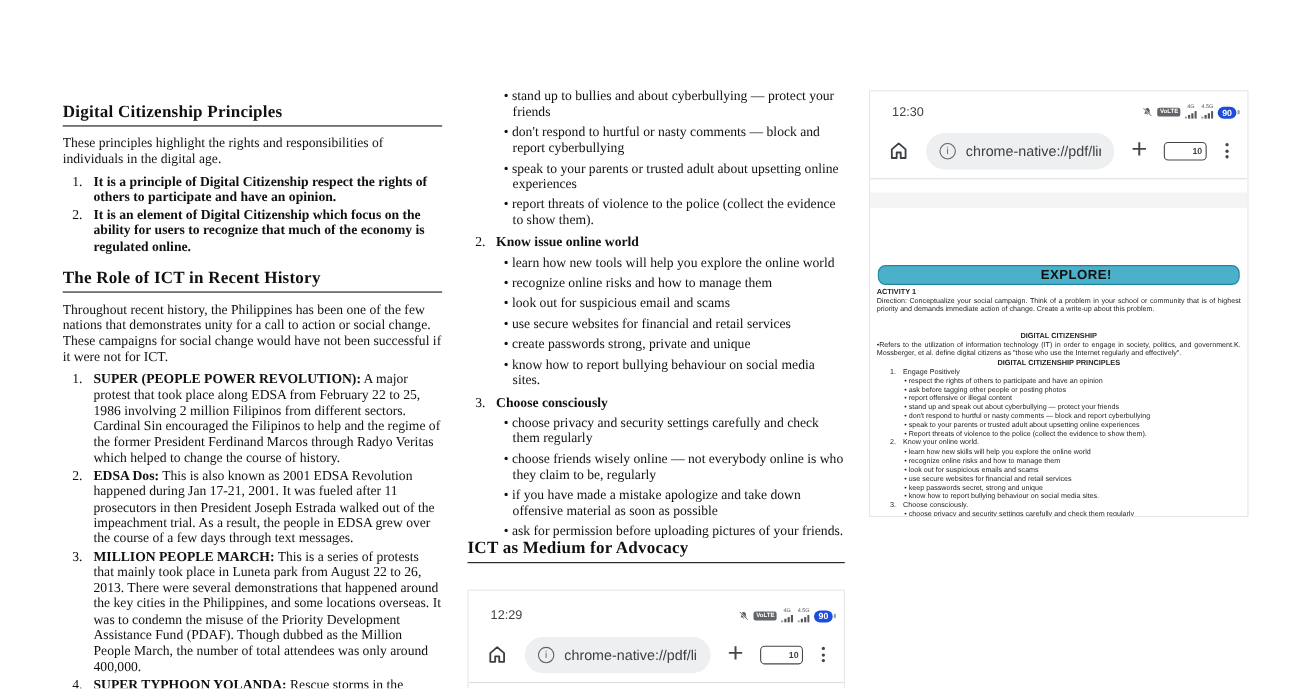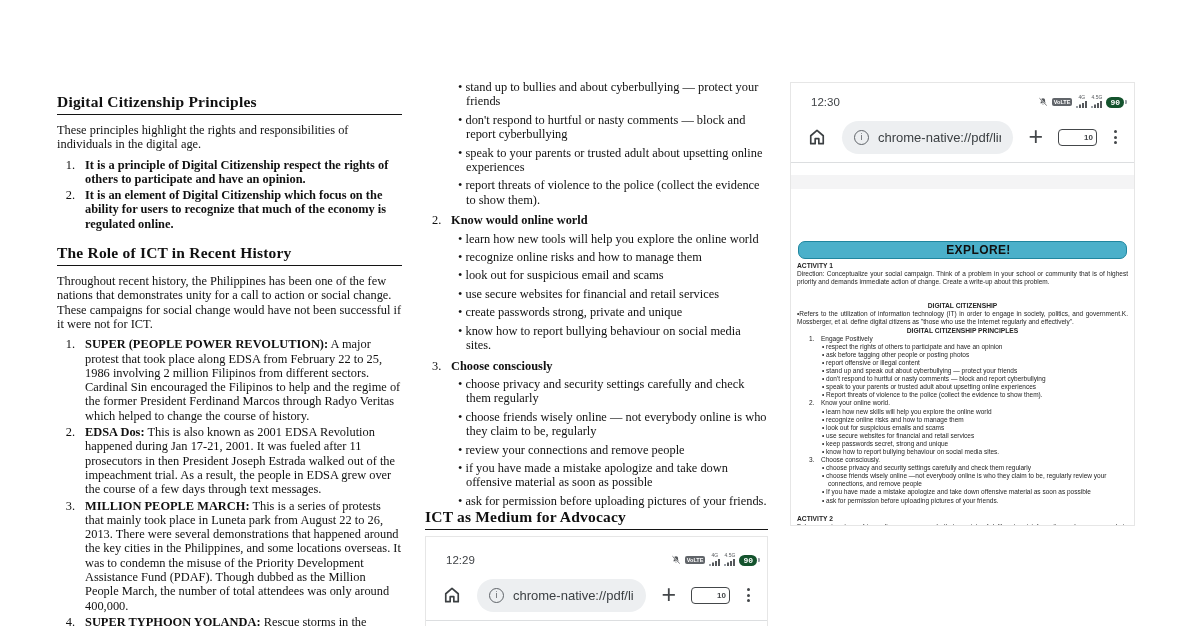--- a/index.html
+++ b/index.html
@@ -21,30 +21,30 @@
   .bullet-item { font-size:12.4px; line-height:14.4px; padding-left:15px; text-indent:-8px; margin-top:4px; }
   .bullet-item::before { content:"• "; }
   .mid-num { display:flex; font-size:12.4px; line-height:14.4px; margin-top:6px; }
   .mid-num .num { flex:none; width:13px; margin-left:7px; margin-right:6px; }
   .gap-top { margin-top:10px; }
 
   
   .phone { position:absolute; background:#fff; border:1px solid #e6e6e6;
            font-family:"Liberation Sans", sans-serif; color:#202124; overflow:hidden; box-sizing:border-box; }
   .phone-mid   { left:425px; top:536px; width:343px; height:136px; }
-  .phone-right { left:790px; top:82px;  width:345px; height:444px; }
+  .phone-right { left:790px; top:82px;  width:345px; height:388px; }
   .status { display:flex; justify-content:space-between; align-items:center; padding:0 10px 0 20px; margin-top:10px; height:18px; }
   .phone-mid .status { margin-top:14px; }
   .time { font-size:11.5px; color:#3f4246; }
   .sicons { display:flex; align-items:center; gap:4px; }
   .volte { background:#61656a; color:#fff; font-size:5.5px; font-weight:bold; border-radius:2px; padding:1px 2px; line-height:6px; }
   .sig { display:flex; flex-direction:column; align-items:center; line-height:5px; }
   .sig .lbl { font-size:5px; color:#55585c; transform:translateY(-1px); }
-  .batt { background:#14532d; color:#fff; font-size:8px; font-weight:bold; border-radius:6px;
-          padding:0 4px; height:11px; line-height:11px; position:relative;font-family:Liberation Mono, monospace; }
+  .batt { background:#1d4ed8; color:#fff; font-size:8px; font-weight:bold; border-radius:6px;
+          padding:0 4px; height:11px; line-height:11px; position:relative; }
   .batt::after { content:""; position:absolute; right:-3px; top:3.5px; width:2px; height:4px; background:#9aa0a6; border-radius:0 1px 1px 0; }
   .toolbar { display:flex; align-items:center; gap:15px; padding:0 15px 0 16px; margin-top:8px; height:36px; }
   .home-ic { flex:none; }
   .urlpill { flex:1; display:flex; align-items:center; gap:9px; background:#edeff1; border-radius:17px;
              height:33px; padding:0 12px; overflow:hidden; min-width:0; }
   .info-circ { flex:none; width:13px; height:13px; border:1.6px solid #5f6368; border-radius:50%;
                display:flex; align-items:center; justify-content:center; font-size:9px; color:#5f6368; }
   .url { font-size:13px; color:#3c4043; white-space:nowrap; overflow:hidden; }
   .plus { font-size:25px; font-weight:300; color:#44474a; line-height:25px; transform:translateY(-1px); }
   .tabbox { flex:none; width:15px; height:15px; border:1.7px solid #44474a; border-radius:4px;
@@ -112,39 +112,38 @@
   <div class="col col-mid">
     <div class="sub">
       <div class="bullet-item" style="margin-top:0;">stand up to bullies and about cyberbullying — protect your friends</div>
       <div class="bullet-item">don't respond to hurtful or nasty comments — block and report cyberbullying</div>
       <div class="bullet-item">speak to your parents or trusted adult about upsetting online experiences</div>
       <div class="bullet-item">report threats of violence to the police (collect the evidence to show them).</div>
     </div>
 
     <div class="mid-num">
       <span class="num">2.</span>
-      <span class="b">Know would online world</span>
+      <span class="b">Know issue online world</span>
     </div>
     <div class="sub">
       <div class="bullet-item">learn how new tools will help you explore the online world</div>
       <div class="bullet-item">recognize online risks and how to manage them</div>
       <div class="bullet-item">look out for suspicious email and scams</div>
       <div class="bullet-item">use secure websites for financial and retail services</div>
       <div class="bullet-item">create passwords strong, private and unique</div>
       <div class="bullet-item">know how to report bullying behaviour on social media sites.</div>
     </div>
 
     <div class="mid-num">
       <span class="num">3.</span>
       <span class="b">Choose consciously</span>
     </div>
     <div class="sub">
       <div class="bullet-item">choose privacy and security settings carefully and check them regularly</div>
       <div class="bullet-item">choose friends wisely online — not everybody online is who they claim to be, regularly</div>
-      <div class="bullet-item">review your connections and remove people</div>
       <div class="bullet-item">if you have made a mistake apologize and take down offensive material as soon as possible</div>
       <div class="bullet-item">ask for permission before uploading pictures of your friends.</div>
     </div>
 
     <h2 class="doc-h gap-top">ICT as Medium for Advocacy</h2>
   </div>
 
   <div class="phone phone-mid">
     <div class="status">
       <span class="time">12:29</span>

